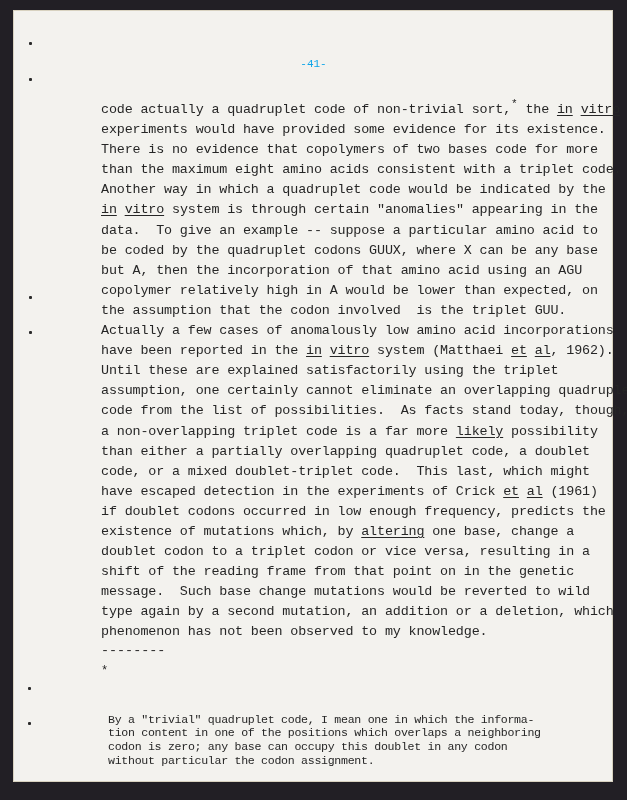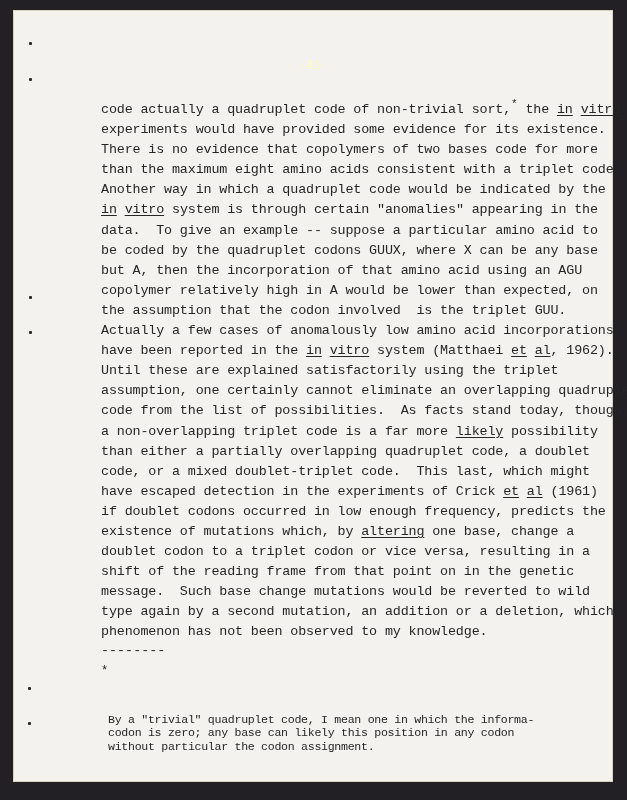--- a/index.html
+++ b/index.html
@@ -32,22 +32,22 @@
       background: #2a2a2a;
       border-radius: 1px;
     }
     .page-number {
       position: absolute;
       left: 0;
       width: 100%;
       top: 58px;
       text-align: center;
       font-family: "Liberation Mono", "DejaVu Sans Mono", monospace;
-      font-size: 13px;
-      color: #fef9c3;
+      font-size: 11px;
+      color: #0ea5e9;
     }
     .body-text {
       position: absolute;
       left: 101px;
       top: 96px;
       width: 500px;
       font-family: "Liberation Mono", "DejaVu Sans Mono", monospace;
       font-size: 13.4px;
       line-height: 28px;
       color: #262626;
@@ -119,14 +119,14 @@
 </div>
 
 <div class="page-number">-41-</div>
 
 <div class="body-text" id="body-text"><span class="line"><span>code actually a quadruplet code of non-trivial sort,</span><span class="sup">*</span><span> the </span><span class="u">in</span><span> </span><span class="u">vitro</span></span><span class="line"><span>experiments would have provided some evidence for its existence.</span></span><span class="line"><span>There is no evidence that copolymers of two bases code for more</span></span><span class="line"><span>than the maximum eight amino acids consistent with a triplet code.</span></span><span class="line"><span>Another way in which a quadruplet code would be indicated by the</span></span><span class="line"><span class="u">in</span><span> </span><span class="u">vitro</span><span> system is through certain "anomalies" appearing in the</span></span><span class="line"><span>data.  To give an example -- suppose a particular amino acid to</span></span><span class="line"><span>be coded by the quadruplet codons GUUX, where X can be any base</span></span><span class="line"><span>but A, then the incorporation of that amino acid using an AGU</span></span><span class="line"><span>copolymer relatively high in A would be lower than expected, on</span></span><span class="line"><span>the assumption that the codon involved  is the triplet GUU.</span></span><span class="line"><span>Actually a few cases of anomalously low amino acid incorporations</span></span><span class="line"><span>have been reported in the </span><span class="u">in</span><span> </span><span class="u">vitro</span><span> system (Matthaei </span><span class="u">et</span><span> </span><span class="u">al</span><span>, 1962).</span></span><span class="line"><span>Until these are explained satisfactorily using the triplet</span></span><span class="line"><span>assumption, one certainly cannot eliminate an overlapping quadruplet</span></span><span class="line"><span>code from the list of possibilities.  As facts stand today, though,</span></span><span class="line"><span>a non-overlapping triplet code is a far more </span><span class="u">likely</span><span> possibility</span></span><span class="line"><span>than either a partially overlapping quadruplet code, a doublet</span></span><span class="line"><span>code, or a mixed doublet-triplet code.  This last, which might</span></span><span class="line"><span>have escaped detection in the experiments of Crick </span><span class="u">et</span><span> </span><span class="u">al</span><span> (1961)</span></span><span class="line"><span>if doublet codons occurred in low enough frequency, predicts the</span></span><span class="line"><span>existence of mutations which, by </span><span class="u">altering</span><span> one base, change a</span></span><span class="line"><span>doublet codon to a triplet codon or vice versa, resulting in a</span></span><span class="line"><span>shift of the reading frame from that point on in the genetic</span></span><span class="line"><span>message.  Such base change mutations would be reverted to wild</span></span><span class="line"><span>type again by a second mutation, an addition or a deletion, which</span></span><span class="line"><span>phenomenon has not been observed to my knowledge.</span></span></div>
 
 <div class="separator">--------</div>
 
 <div class="footnote">
   <span class="fn-star">*</span>
-  <div class="fn-lines" id="fn-lines"><span class="fn-line">By a "trivial" quadruplet code, I mean one in which the informa-</span><span class="fn-line">codon is zero; any base can likely this position in any codon</span><span class="fn-line">without particular the codon assignment.</span></div>
+  <div class="fn-lines" id="fn-lines"><span class="fn-line">By a "trivial" quadruplet code, I mean one in which the informa-</span><span class="fn-line">tion content in one of the positions which overlaps a neighboring</span><span class="fn-line">codon is zero; any base can occupy this doublet in any codon</span><span class="fn-line">without particular the codon assignment.</span></div>
 </div>
 
 </body></html>

